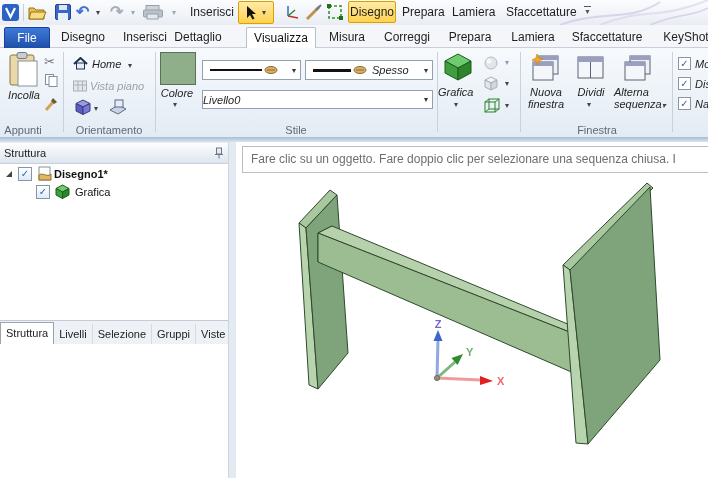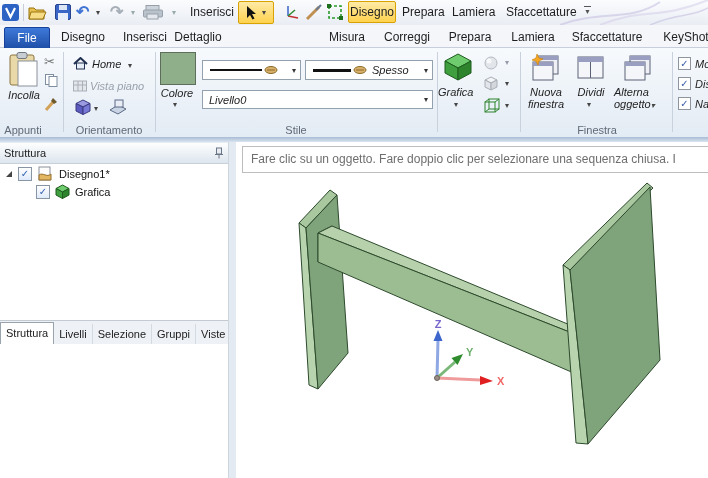--- a/index.html
+++ b/index.html
@@ -115,20 +115,21 @@
     <div class="abs tlabel" style="left:452px;top:2px">Lamiera</div>
     <div class="abs tlabel" style="left:506px;top:2px">Sfaccettature</div>
     <div class="abs" style="left:584px;top:6px;font-size:7px;color:#555;border-top:1px solid #555;line-height:9px">▼</div>
   </div>
 
   <div class="abs tabrow">
     <div class="tab file" style="left:4px;width:44px">File</div>
     <div class="tab" style="left:56px;width:54px">Disegno</div>
     <div class="tab" style="left:118px;width:54px">Inserisci</div>
     <div class="tab" style="left:168px;width:60px">Dettaglio</div>
+    <div class="tab active" style="left:246px;width:68px">Visualizza</div>
     <div class="tab" style="left:322px;width:50px">Misura</div>
     <div class="tab" style="left:379px;width:56px">Correggi</div>
     <div class="tab" style="left:443px;width:54px">Prepara</div>
     <div class="tab" style="left:506px;width:54px">Lamiera</div>
     <div class="tab" style="left:568px;width:78px">Sfaccettature</div>
     <div class="tab" style="left:658px;width:56px">KeyShot</div>
   </div>
 
   <div class="abs ribbon">
 
@@ -191,21 +192,21 @@
     <div class="combo" style="left:305px;top:12px;width:126px;height:18px">
       <div style="width:38px;height:3px;background:#111;margin-left:7px"></div>
       <svg width="14" height="10" style="margin-left:2px">
         <ellipse cx="7" cy="5" rx="6" ry="3.5" fill="#d8b06a" stroke="#8a6a28"></ellipse>
         <line x1="3" y1="5" x2="11" y2="5" stroke="#8a6a28"></line>
       </svg>
       <span class="blabel" style="margin-left:5px">Spesso</span>
       <span class="dd">▾</span>
     </div>
     <div class="combo" style="left:202px;top:42px;width:229px;height:17px">
-      <span class="blabel" style="margin-left:6px">Livello0</span>
+      <span class="blabel" style="">Livello0</span>
       <span class="dd">▾</span>
     </div>
     <div class="gcap" style="left:156px;width:280px">Stile</div>
     <div class="gsep" style="left:437px"></div>
 
     <svg class="abs" style="left:443px;top:5px" width="30" height="28">
       <polygon points="15,1 28,8 15,15 2,8" fill="#6ecc6e" stroke="#1d5c1d"></polygon>
       <polygon points="2,8 15,15 15,27 2,20" fill="#3f9f3f" stroke="#1d5c1d"></polygon>
       <polygon points="28,8 15,15 15,27 28,20" fill="#2d842d" stroke="#1d5c1d"></polygon>
     </svg>
@@ -252,21 +253,21 @@
     <div class="abs blabel" style="left:572px;top:38px;width:38px;text-align:center">Dividi</div>
     <div class="abs dd" style="left:587px;top:52px">▾</div>
     <svg class="abs" style="left:622px;top:6px" width="30" height="28">
       <rect x="8" y="2" width="20" height="18" fill="#eef0f6" stroke="#5a6275"></rect>
       <rect x="8" y="2" width="20" height="4" fill="#9a9ec0"></rect>
       <rect x="3" y="8" width="20" height="18" fill="#f4f6fa" stroke="#5a6275"></rect>
       <rect x="3" y="8" width="20" height="4" fill="#9a9ec0"></rect>
     </svg>
     <div class="abs blabel" style="left:614px;top:38px;width:48px;">
       <div>Alterna</div>
-      <div><span>oggetto</span><span class="dd">▾</span></div>
+      <div><span>sequenza</span><span class="dd">▾</span></div>
     </div>
     <div class="gcap" style="left:523px;width:148px">Finestra</div>
     <div class="gsep" style="left:672px"></div>
 
     <div class="abs" style="left:678px;top:9px;display:flex;align-items:center;gap:4px">
       <div class="chk">✓</div>
       <span class="blabel">Mo</span>
     </div>
     <div class="abs" style="left:678px;top:29px;display:flex;align-items:center;gap:4px">
       <div class="chk">✓</div>
@@ -291,21 +292,21 @@
 
     <div class="treerow" style="left:4px;top:24px">
       <svg width="10" height="10">
         <polygon points="8,2 8,8 2,8" fill="#444"></polygon>
       </svg>
       <div class="tchk" style="margin-left:4px">✓</div>
       <svg style="margin-left:5px" width="17" height="15">
         <rect x="2" y="1" width="11" height="13" fill="#fdfdfd" stroke="#8a8f98"></rect>
         <path d="M2 9 c4 -3 8 3 12 -1 l0 6 l-12 0 z" fill="#e2b662" stroke="#96702a"></path>
       </svg>
-      <span style="margin-left:5px;font-weight:normal">Disegno1*</span>
+      <span style="font-weight:bold">Disegno1*</span>
     </div>
     <div class="treerow" style="left:36px;top:42px">
       <div class="tchk">✓</div>
       <svg style="margin-left:5px" width="15" height="15">
         <polygon points="7.5,1 14,4.5 7.5,8 1,4.5" fill="#6ecc6e" stroke="#1d5c1d"></polygon>
         <polygon points="1,4.5 7.5,8 7.5,14.5 1,11" fill="#3f9f3f" stroke="#1d5c1d"></polygon>
         <polygon points="14,4.5 7.5,8 7.5,14.5 14,11" fill="#2d842d" stroke="#1d5c1d"></polygon>
       </svg>
       <span style="margin-left:5px">Grafica</span>
     </div>

